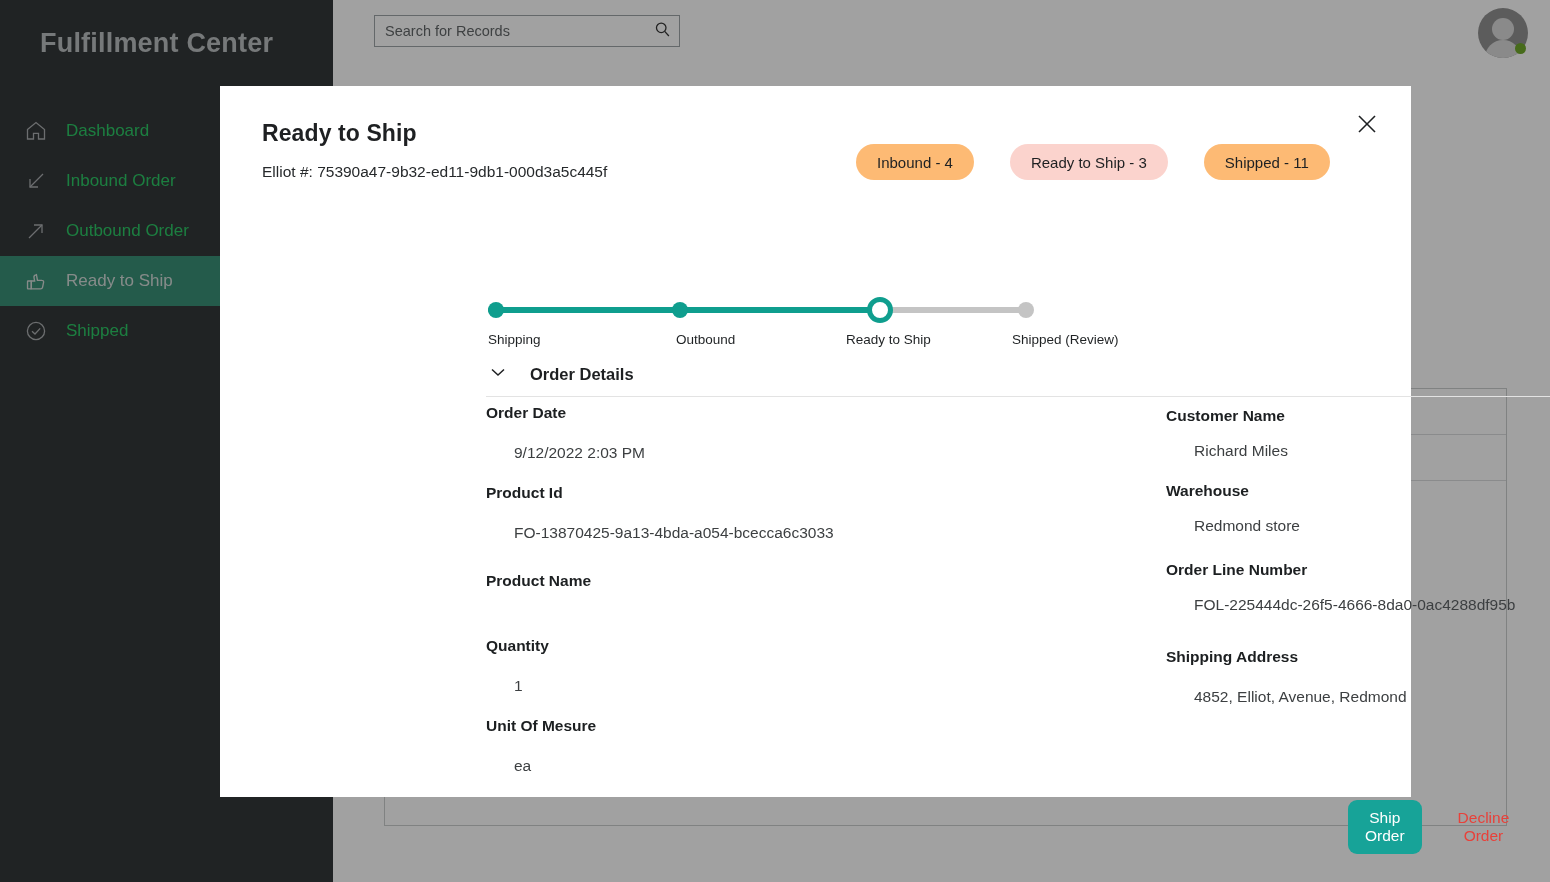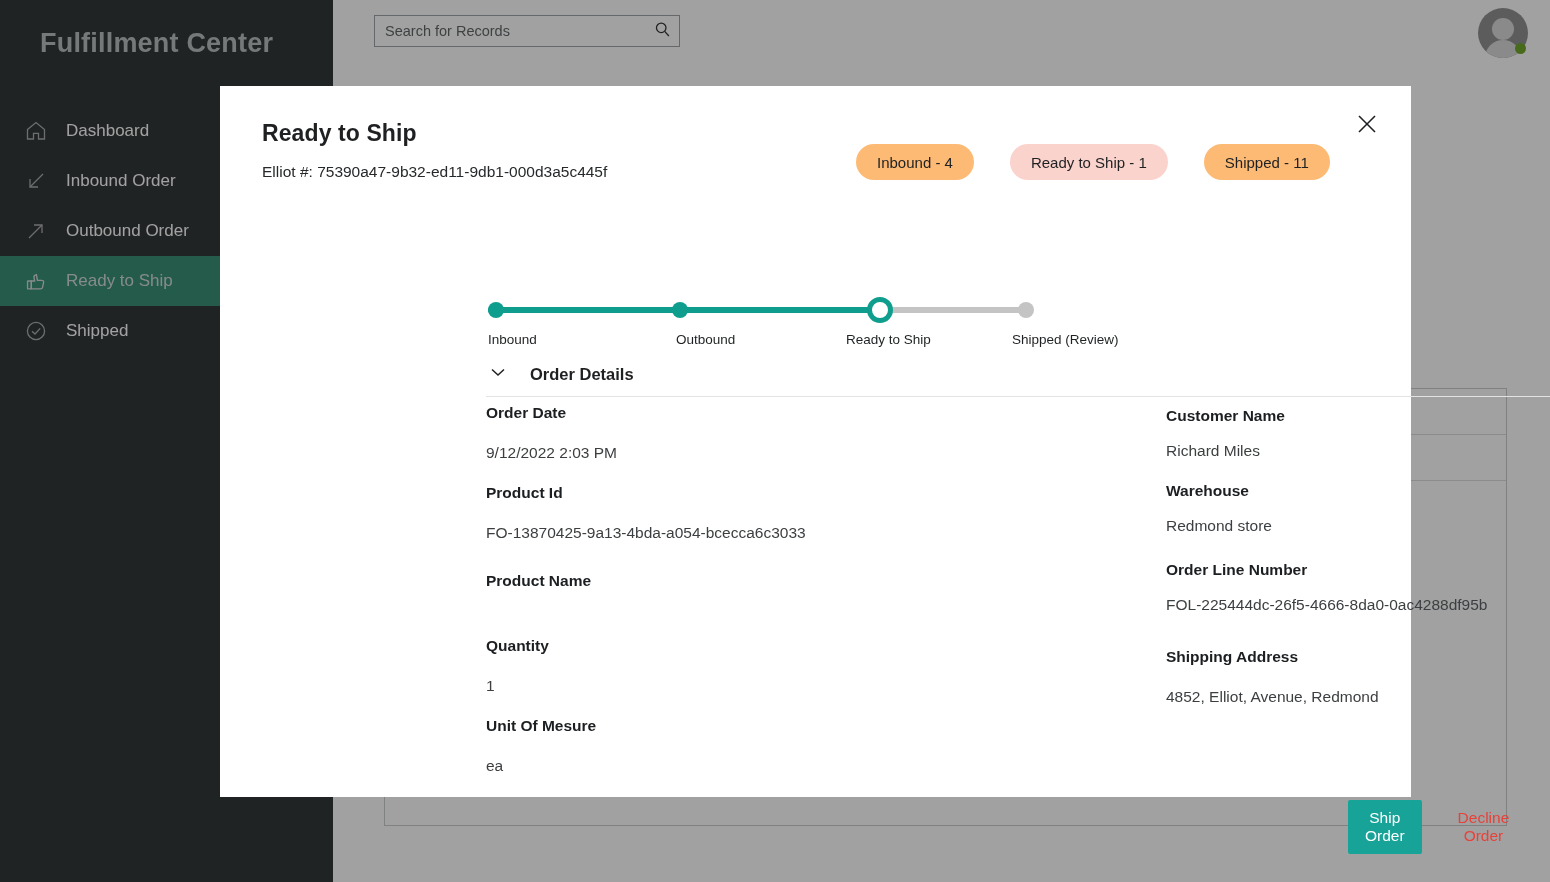--- a/index.html
+++ b/index.html
@@ -43,21 +43,21 @@
     font-size: 27px;
     font-weight: 600;
     letter-spacing: 0.2px;
   }
   .nav { margin-top: 20px; }
   .nav-item {
     height: 50px;
     display: flex;
     align-items: center;
     padding-left: 24px;
-    color: #ffffff;
+    color: #22c55e;
     font-size: 17px;
     cursor: pointer;
   }
   .nav-item.active {
     background: #2f8a71;
     color: #d3dbd8;
   }
   .nav-ico {
     width: 40px;
     display: flex;
@@ -295,38 +295,39 @@
   .col-left { width: 680px; }
   .col-right { width: 430px; }
   .fld-label {
     font-size: 15.5px;
     font-weight: 700;
     color: #1c1f21;
   }
   .fld-value {
     font-size: 15.5px;
     color: #3c3f41;
+    margin-left: 28px;
   }
 
   .l-gap-a { height: 22px; }
   .l-gap-b { height: 17px; }
 
   
   .actions {
     position: absolute;
     left: 1128px; top: 714px;
     display: flex;
     align-items: center;
     gap: 36px;
   }
   .btn-primary {
     background: #17a398;
     color: #ffffff;
     border: 0;
-    border-radius: 2px;
+    border-radius: 9px;
     padding: 9px 17px;
     font-family: "Liberation Sans", sans-serif;
     font-size: 15.5px;
     cursor: pointer;
   }
   .btn-link {
     background: transparent;
     border: 0;
     color: #e8413a;
     font-family: "Liberation Sans", sans-serif;
@@ -439,34 +440,34 @@
         <span>
           <svg width="22" height="22" viewBox="0 0 22 22" stroke="#1e2022" stroke-width="1.6">
             <line x1="3" y1="3" x2="19" y2="19"></line>
             <line x1="19" y1="3" x2="3" y2="19"></line>
           </svg>
         </span>
       </button>
 
       <div class="pills">
         <div class="pill">Inbound - 4</div>
-        <div class="pill active">Ready to Ship - 1</div>
+        <div class="pill active">Ready to Ship - 3</div>
         <div class="pill">Shipped - 11</div>
       </div>
 
       <div class="stepper">
         <div class="track"></div>
         <div class="track-fill" style="width:392px;"></div>
 
         <div class="node done" style="left:8px;"></div>
         <div class="node done" style="left:192px;"></div>
         <div class="node current" style="left:392px;"></div>
         <div class="node pending" style="left:538px;"></div>
 
-        <div class="step-label" style="left:0px;">Inbound</div>
+        <div class="step-label" style="left:0px;">Shipping</div>
         <div class="step-label" style="left:172px;margin-left:16px;">Outbound</div>
         <div class="step-label" style="left:358px;">Ready to Ship</div>
         <div class="step-label" style="left:524px;">Shipped (Review)</div>
       </div>
 
       <div class="accordion">
         <span>
           <svg width="20" height="20" viewBox="0 0 20 20" fill="none" stroke="#1e2022" stroke-width="1.5">
             <polyline points="4,7.5 10,13 16,7.5"></polyline>
           </svg>

